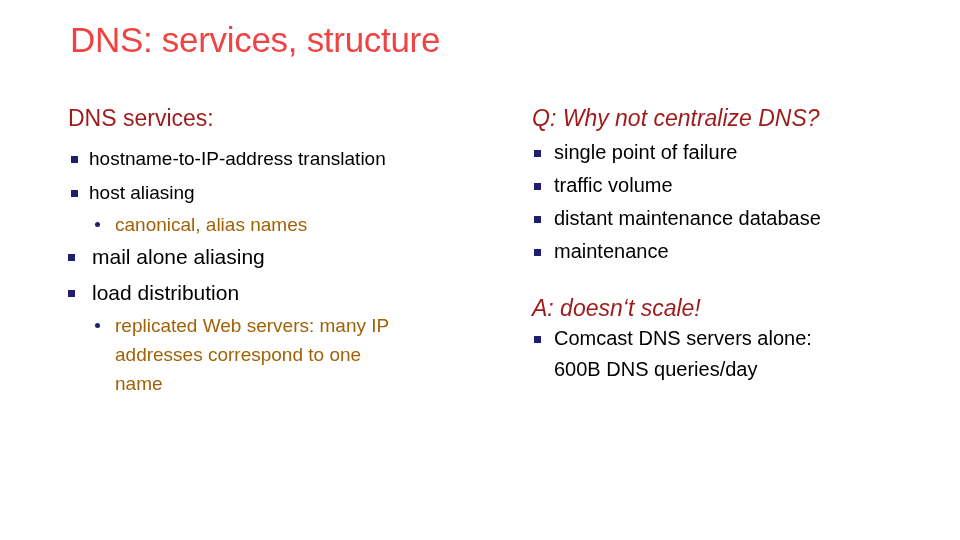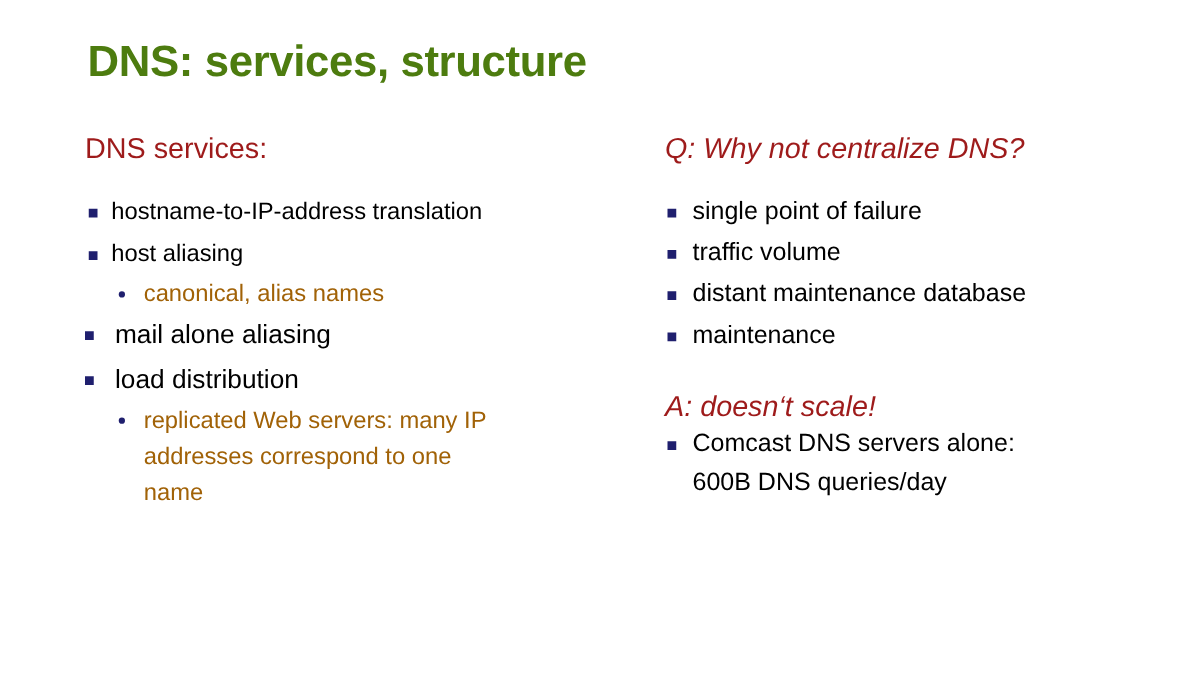--- a/index.html
+++ b/index.html
@@ -19,24 +19,24 @@
     position: relative;
     width: 960px;
     height: 540px;
     background: #ffffff;
   }
 
   
   .slide-title {
     position: absolute;
     left: 70px;
-    top: 30px;
+    top: 20px;
     font-size: 35px;
-    font-weight: bold;
-    color: #4d7c0f;
+    font-weight: normal;
+    color: #ef4444;
     letter-spacing: -0.3px;
     white-space: nowrap;
   }
 
   
   .col-left {
     position: absolute;
     left: 68px;
     top: 103px;
     width: 452px;
@@ -51,22 +51,22 @@
   .section-head {
     color: #9E1B1B;
     font-size: 23px;
     line-height: 30px;
     white-space: nowrap;
   }
   .section-head.italic {
     font-style: italic;
   }
 
-  .head-gap-left { margin-bottom: 20px; }
-  .head-gap-right { margin-bottom: 20px; }
+  .head-gap-left { margin-bottom: 9px; }
+  .head-gap-right { margin-bottom: 3px; }
 
   
   ul.lvl1 {
     list-style: none;
     margin: 0;
     padding: 0;
   }
   ul.lvl2 {
     list-style: none;
     margin: 0;

